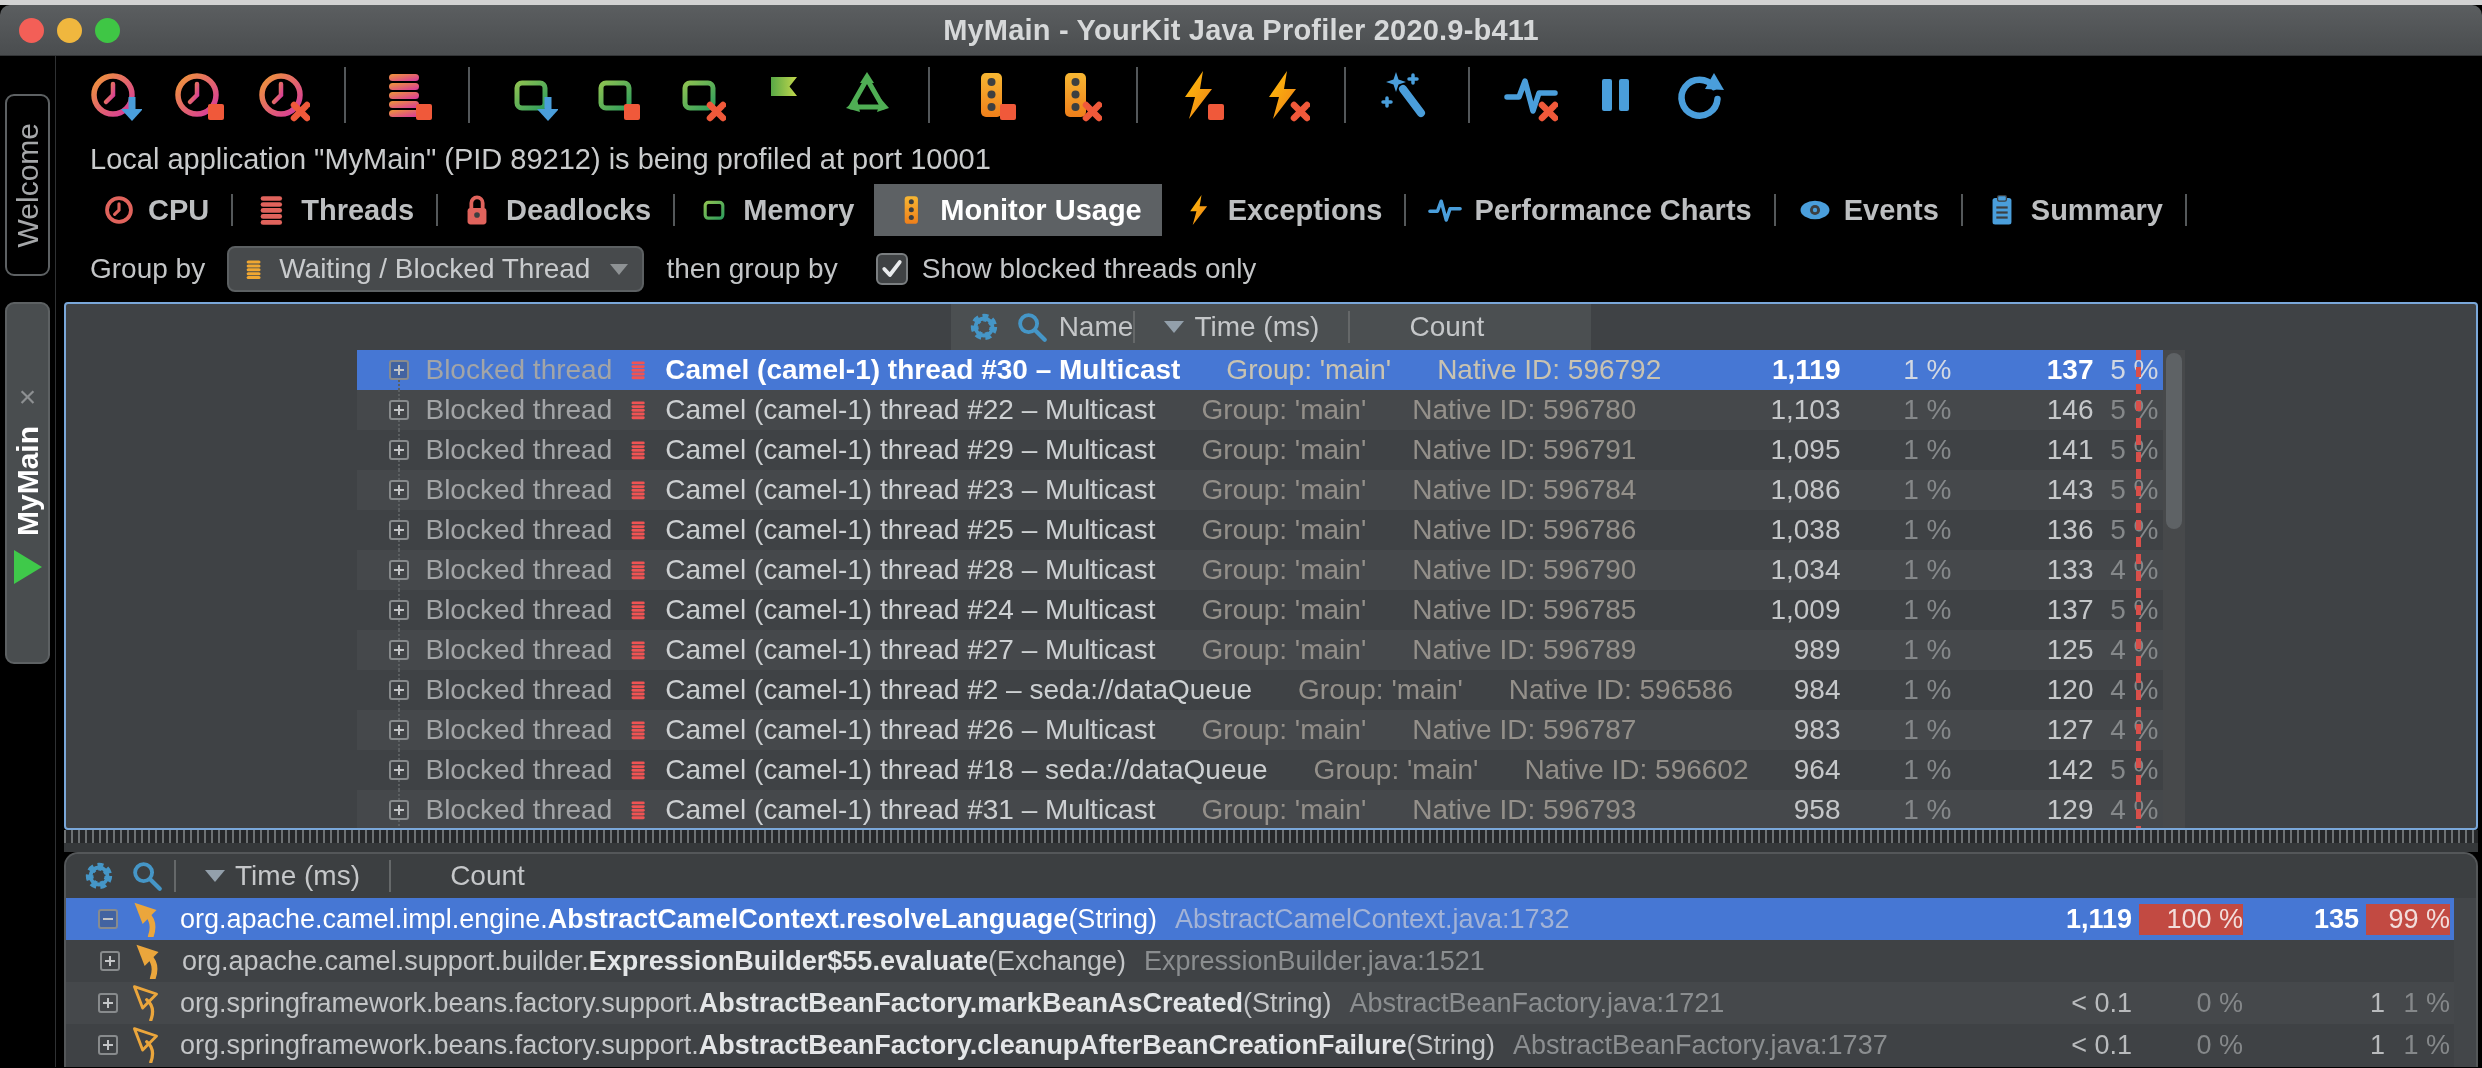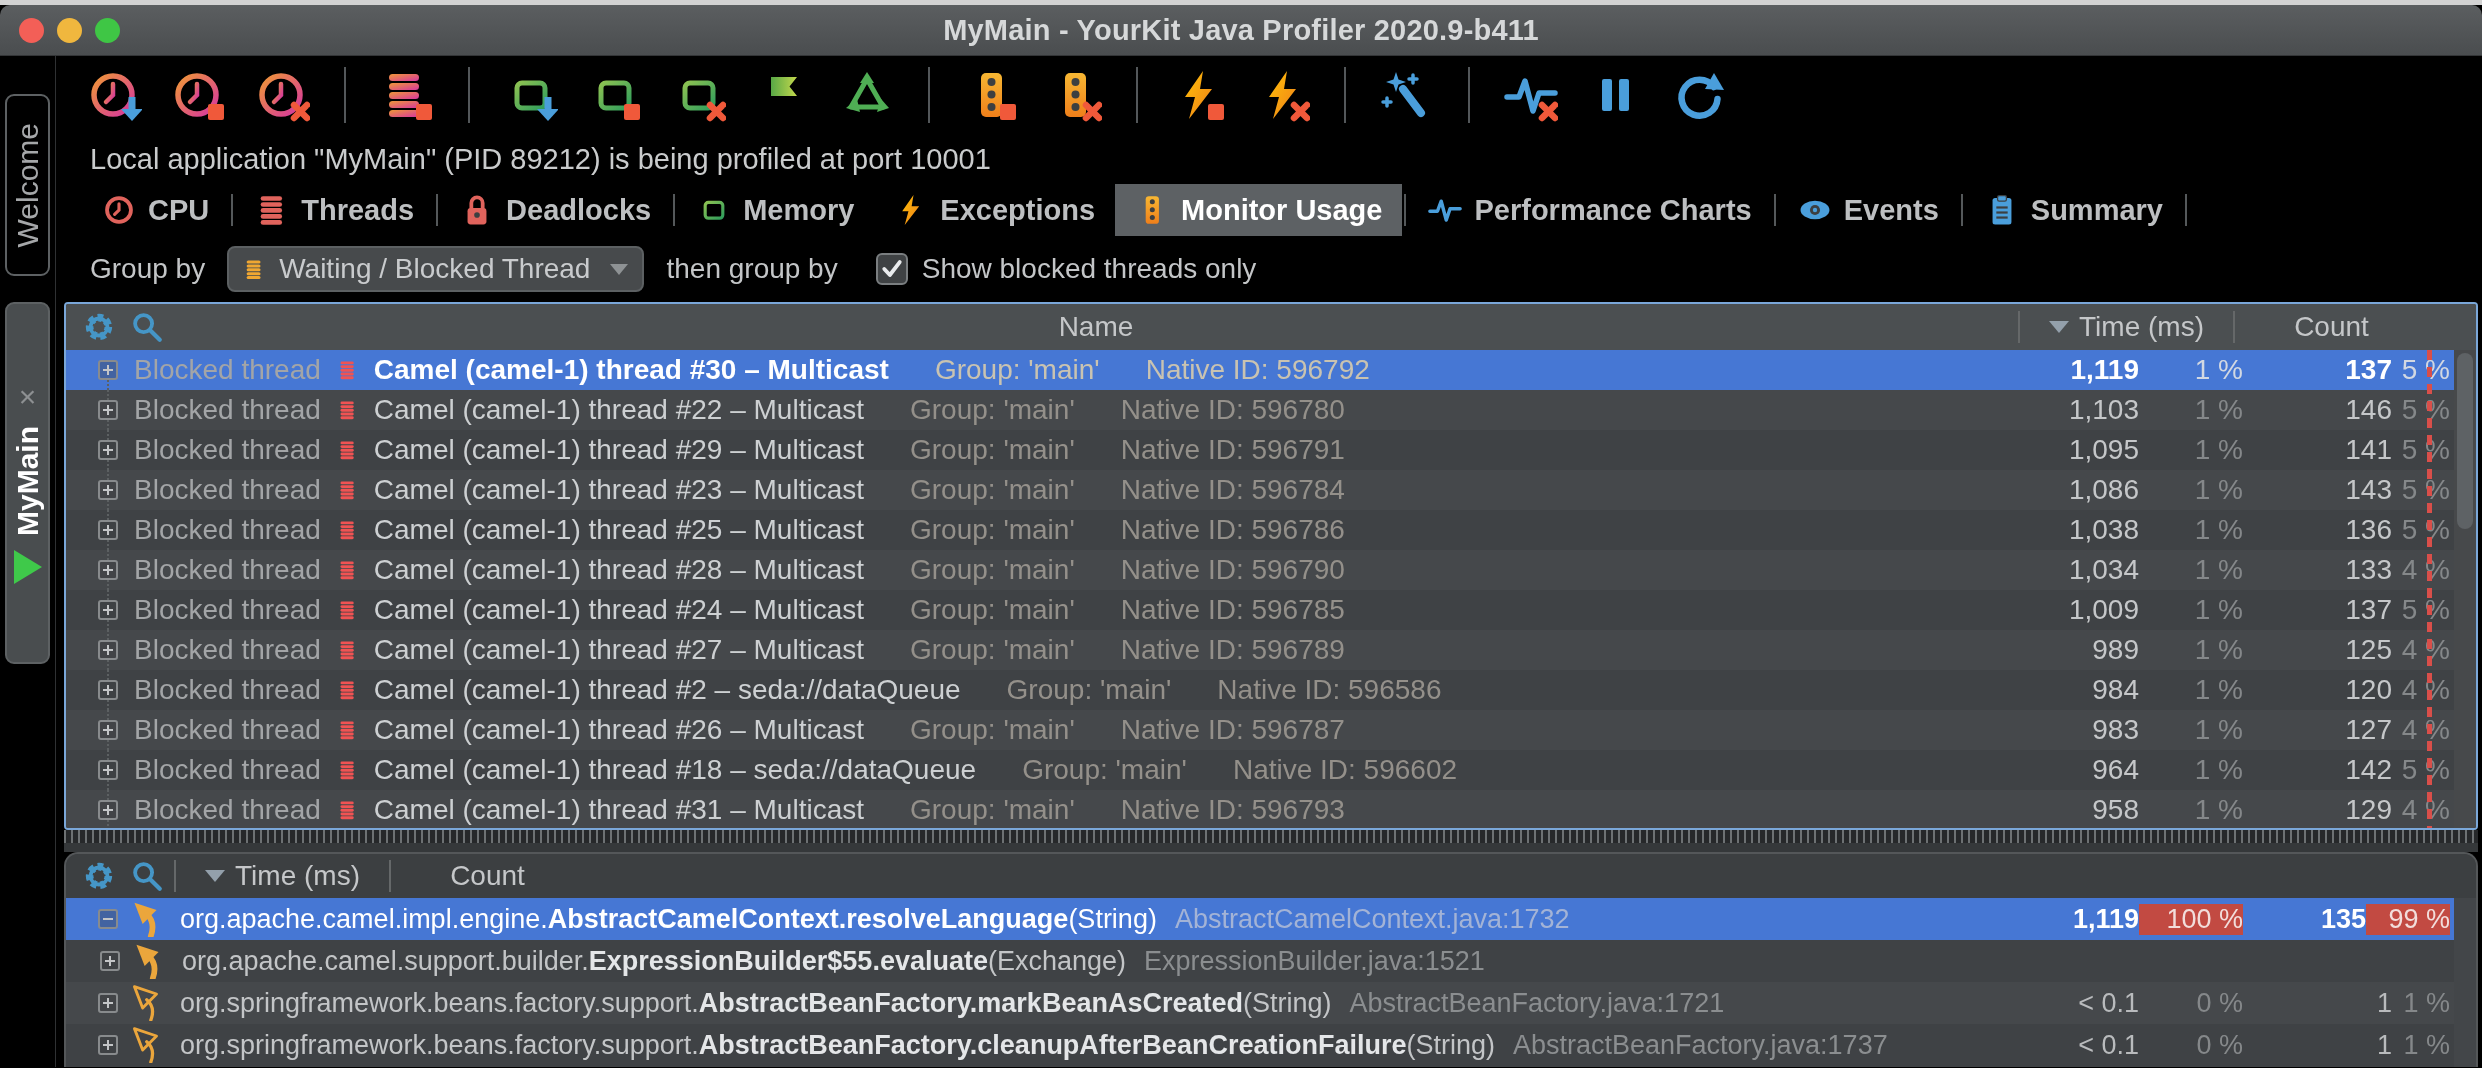--- a/index.html
+++ b/index.html
@@ -40,21 +40,21 @@
   .tabdiv { width:2px; background:#54585a; margin:10px 2px; }
 
   .groupbar { height:66px; display:flex; align-items:center; padding-left:34px; gap:22px; color:#c3c5c7; font-size:28px; }
   .dropdown { height:46px; display:flex; align-items:center; gap:14px; background:#474a4c; border:2px solid #5c6062; border-radius:8px; padding:0 14px; color:#c9cbcd; }
   .dropdown svg { width:22px; height:27px; }
   .dd-arrow { width:0; height:0; border-left:9px solid transparent; border-right:9px solid transparent; border-top:11px solid #8e9294; margin-left:6px; }
   .checkwrap { display:flex; align-items:center; gap:14px; margin-left:16px; }
   .checkbox { width:32px; height:32px; background:#3f4244; border:2px solid #7a7e80; border-radius:6px; display:flex; align-items:center; justify-content:center; }
   .checkbox svg { width:24px; height:24px; }
 
-  .toppanel { height:528px; margin:0 4px 0 8px; border:2px solid #7aa7d9; border-radius:4px; background:#3f4245; display:flex; flex-direction:column; overflow:hidden; }
+  .toppanel { height:528px; margin:0 4px 0 8px; border:2px solid #7aa7d9; border-radius:4px; background:#3f4245; display:flex; flex-direction:column; overflow:hidden;align-items:center; }
   .phead { height:46px; background:#4b4f51; display:flex; align-items:center; padding:0 26px 0 16px; color:#c5c7c9; font-size:28px; flex:0 0 auto; }
   .phead .hicons { display:flex; align-items:center; gap:14px; margin-right:10px; }
   .phead .hicons svg { width:34px; height:34px; }
   .phead .hname { flex:1; text-align:center; }
   .hcell { display:flex; align-items:center; justify-content:center; border-left:2px solid #656869; height:32px; }
   .hcell.time { width:215px; gap:10px; } .hcell.count { width:195px; }
   .sortarrow { width:0; height:0; border-left:10px solid transparent; border-right:10px solid transparent; border-top:12px solid #93a0ab; }
 
   .rowswrap { position:relative; flex:1; overflow:hidden; }
   .trow { display:flex; align-items:center; height:40px; padding:0 26px 0 32px; position:relative; font-size:28px; color:#cdd0d2; }
@@ -67,21 +67,21 @@
   .exp::before, .exp::after { content:""; position:absolute; background:#c3c5c7; }
   .exp::before { left:3px; right:3px; top:50%; height:2px; margin-top:-1px; }
   .exp.plus::after { top:3px; bottom:3px; left:50%; width:2px; margin-left:-1px; }
   .tprefix { color:#a3a5a7; margin:16px 16px; }
   .trow svg.rowbars { width:21px; height:26px; color:#f05353; flex:0 0 auto; margin-right:16px; }
   .tname { white-space:nowrap; }
   .trow.sel .tname { color:#ffffff; font-weight:700; }
   .tmeta { color:#94908a; margin-left:46px; white-space:nowrap; }
   .trow.sel .tmeta { color:#c9c3b1; }
   .fspace { flex:1; }
-  .cell { display:flex; flex:0 0 auto; }
+  .cell { display:flex; flex:0 0 auto;gap:7px; }
   .cell.time { width:215px; padding-right:12px; }
   .cell.count { width:195px; }
   .cell .val { flex:1; text-align:right; font-weight:400; color:#c5c7c9; }
   .cell .pct { text-align:right; color:#85888a; }
   .cell.time .pct { width:104px; }
   .cell.count .pct { width:58px; }
   .trow.sel .val { color:#ffffff; font-weight:700; }
   .trow.sel .pct { color:#d2d8e2; }
   .reddash { position:absolute; top:0; bottom:0; right:44px; width:5px;
     background:repeating-linear-gradient(#d94f4a 0 10px, transparent 10px 17px); }
@@ -426,31 +426,31 @@
             </svg>
             <span>Deadlocks</span>
           </div>
         <div class="tabdiv"></div>
         <div class="tab">
             <svg>
               <use href="#t-chip"></use>
             </svg>
             <span>Memory</span>
           </div>
+        <div class="tab selected">
+            <svg>
+              <use href="#t-traffic"></use>
+            </svg>
+            <span>Monitor Usage</span>
+          </div>
         <div class="tab">
             <svg>
               <use href="#t-bolt"></use>
             </svg>
             <span>Exceptions</span>
-          </div>
-        <div class="tab selected">
-            <svg>
-              <use href="#t-traffic"></use>
-            </svg>
-            <span>Monitor Usage</span>
           </div>
         <div class="tabdiv"></div>
         <div class="tab">
             <svg style="color:#4a9edb">
               <use href="#f-pulse"></use>
             </svg>
             <span>Performance Charts</span>
           </div>
         <div class="tabdiv"></div>
         <div class="tab">

